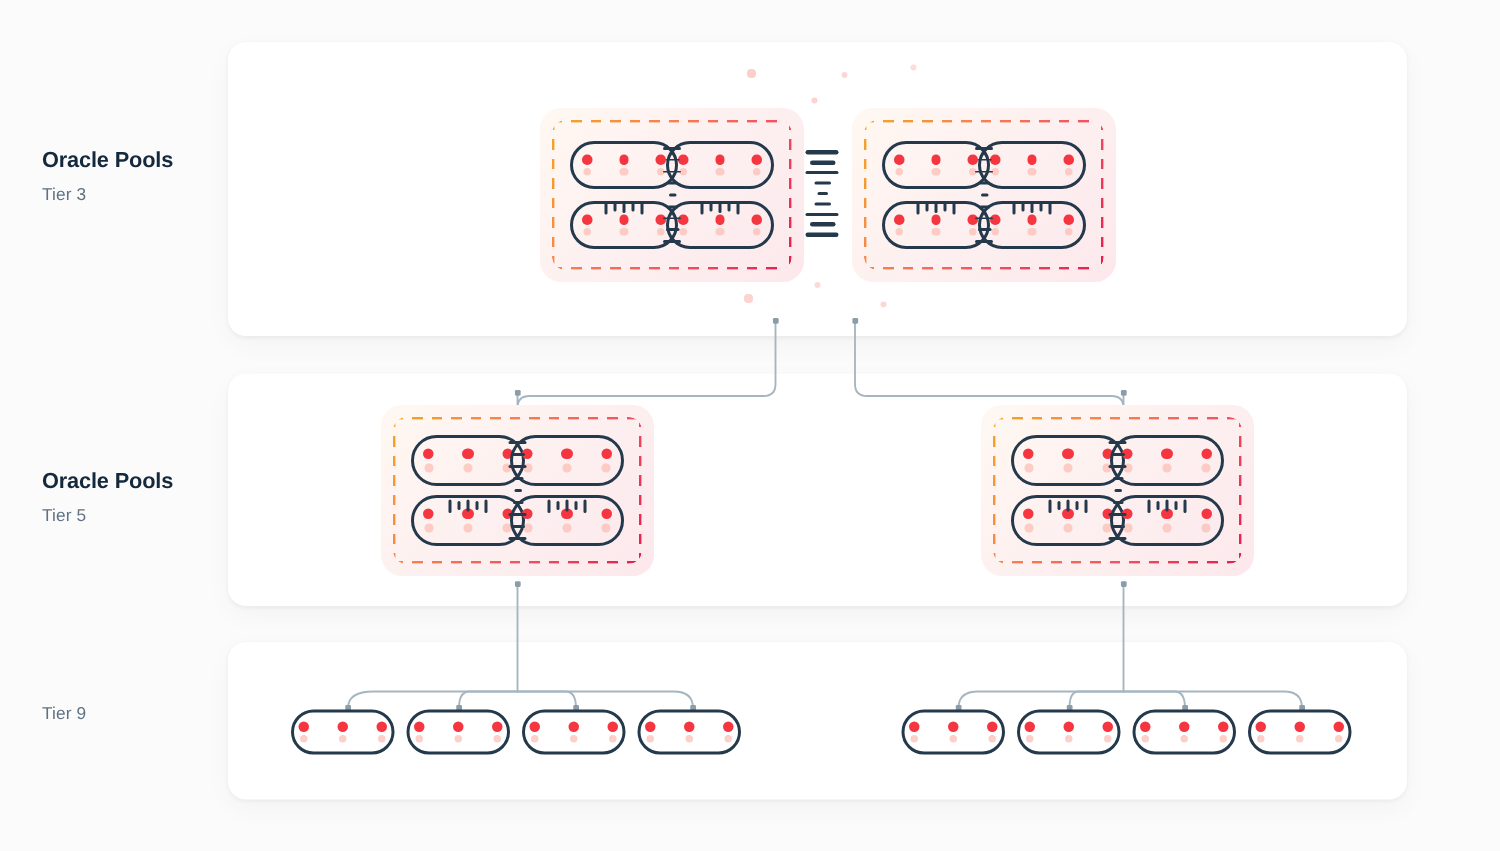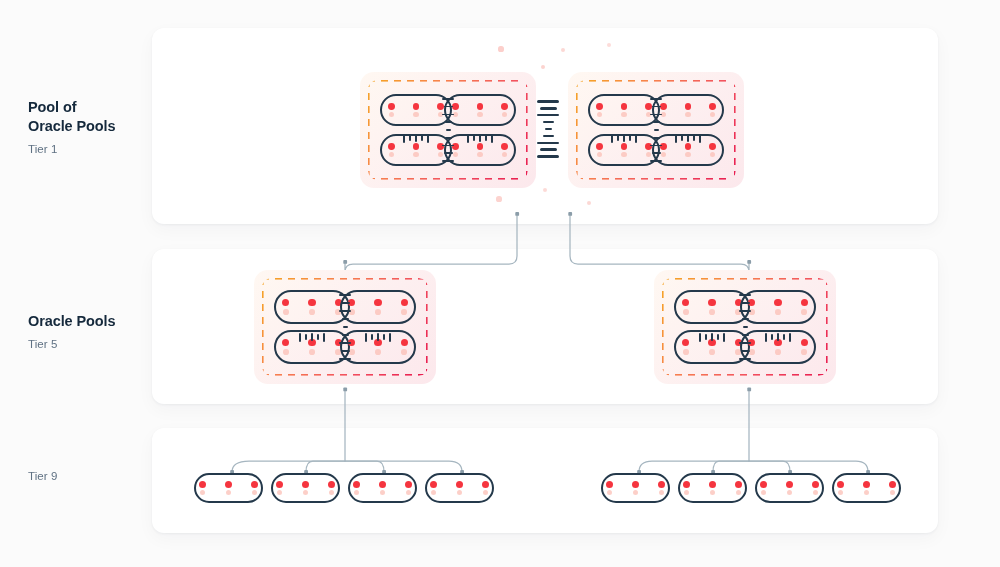--- a/index.html
+++ b/index.html
@@ -161,23 +161,22 @@
     background: #2c4254;
     border-radius: 1.5px;
   }
 </style>
 </head>
 <body>
 
 <div id="stage">
 
   <div class="tier-label" id="label-tier3">
-    <div class="tier-title">Pool of</div>
     <div class="tier-title">Oracle Pools</div>
-    <div class="tier-sub">Tier 1</div>
+    <div class="tier-sub">Tier 3</div>
   </div>
 
   <div class="tier-label" id="label-tier2">
     <div class="tier-title">Oracle Pools</div>
     <div class="tier-sub">Tier 5</div>
   </div>
 
   <div class="tier-label" id="label-tier1">
     <div class="tier-sub">Tier 9</div>
   </div>

